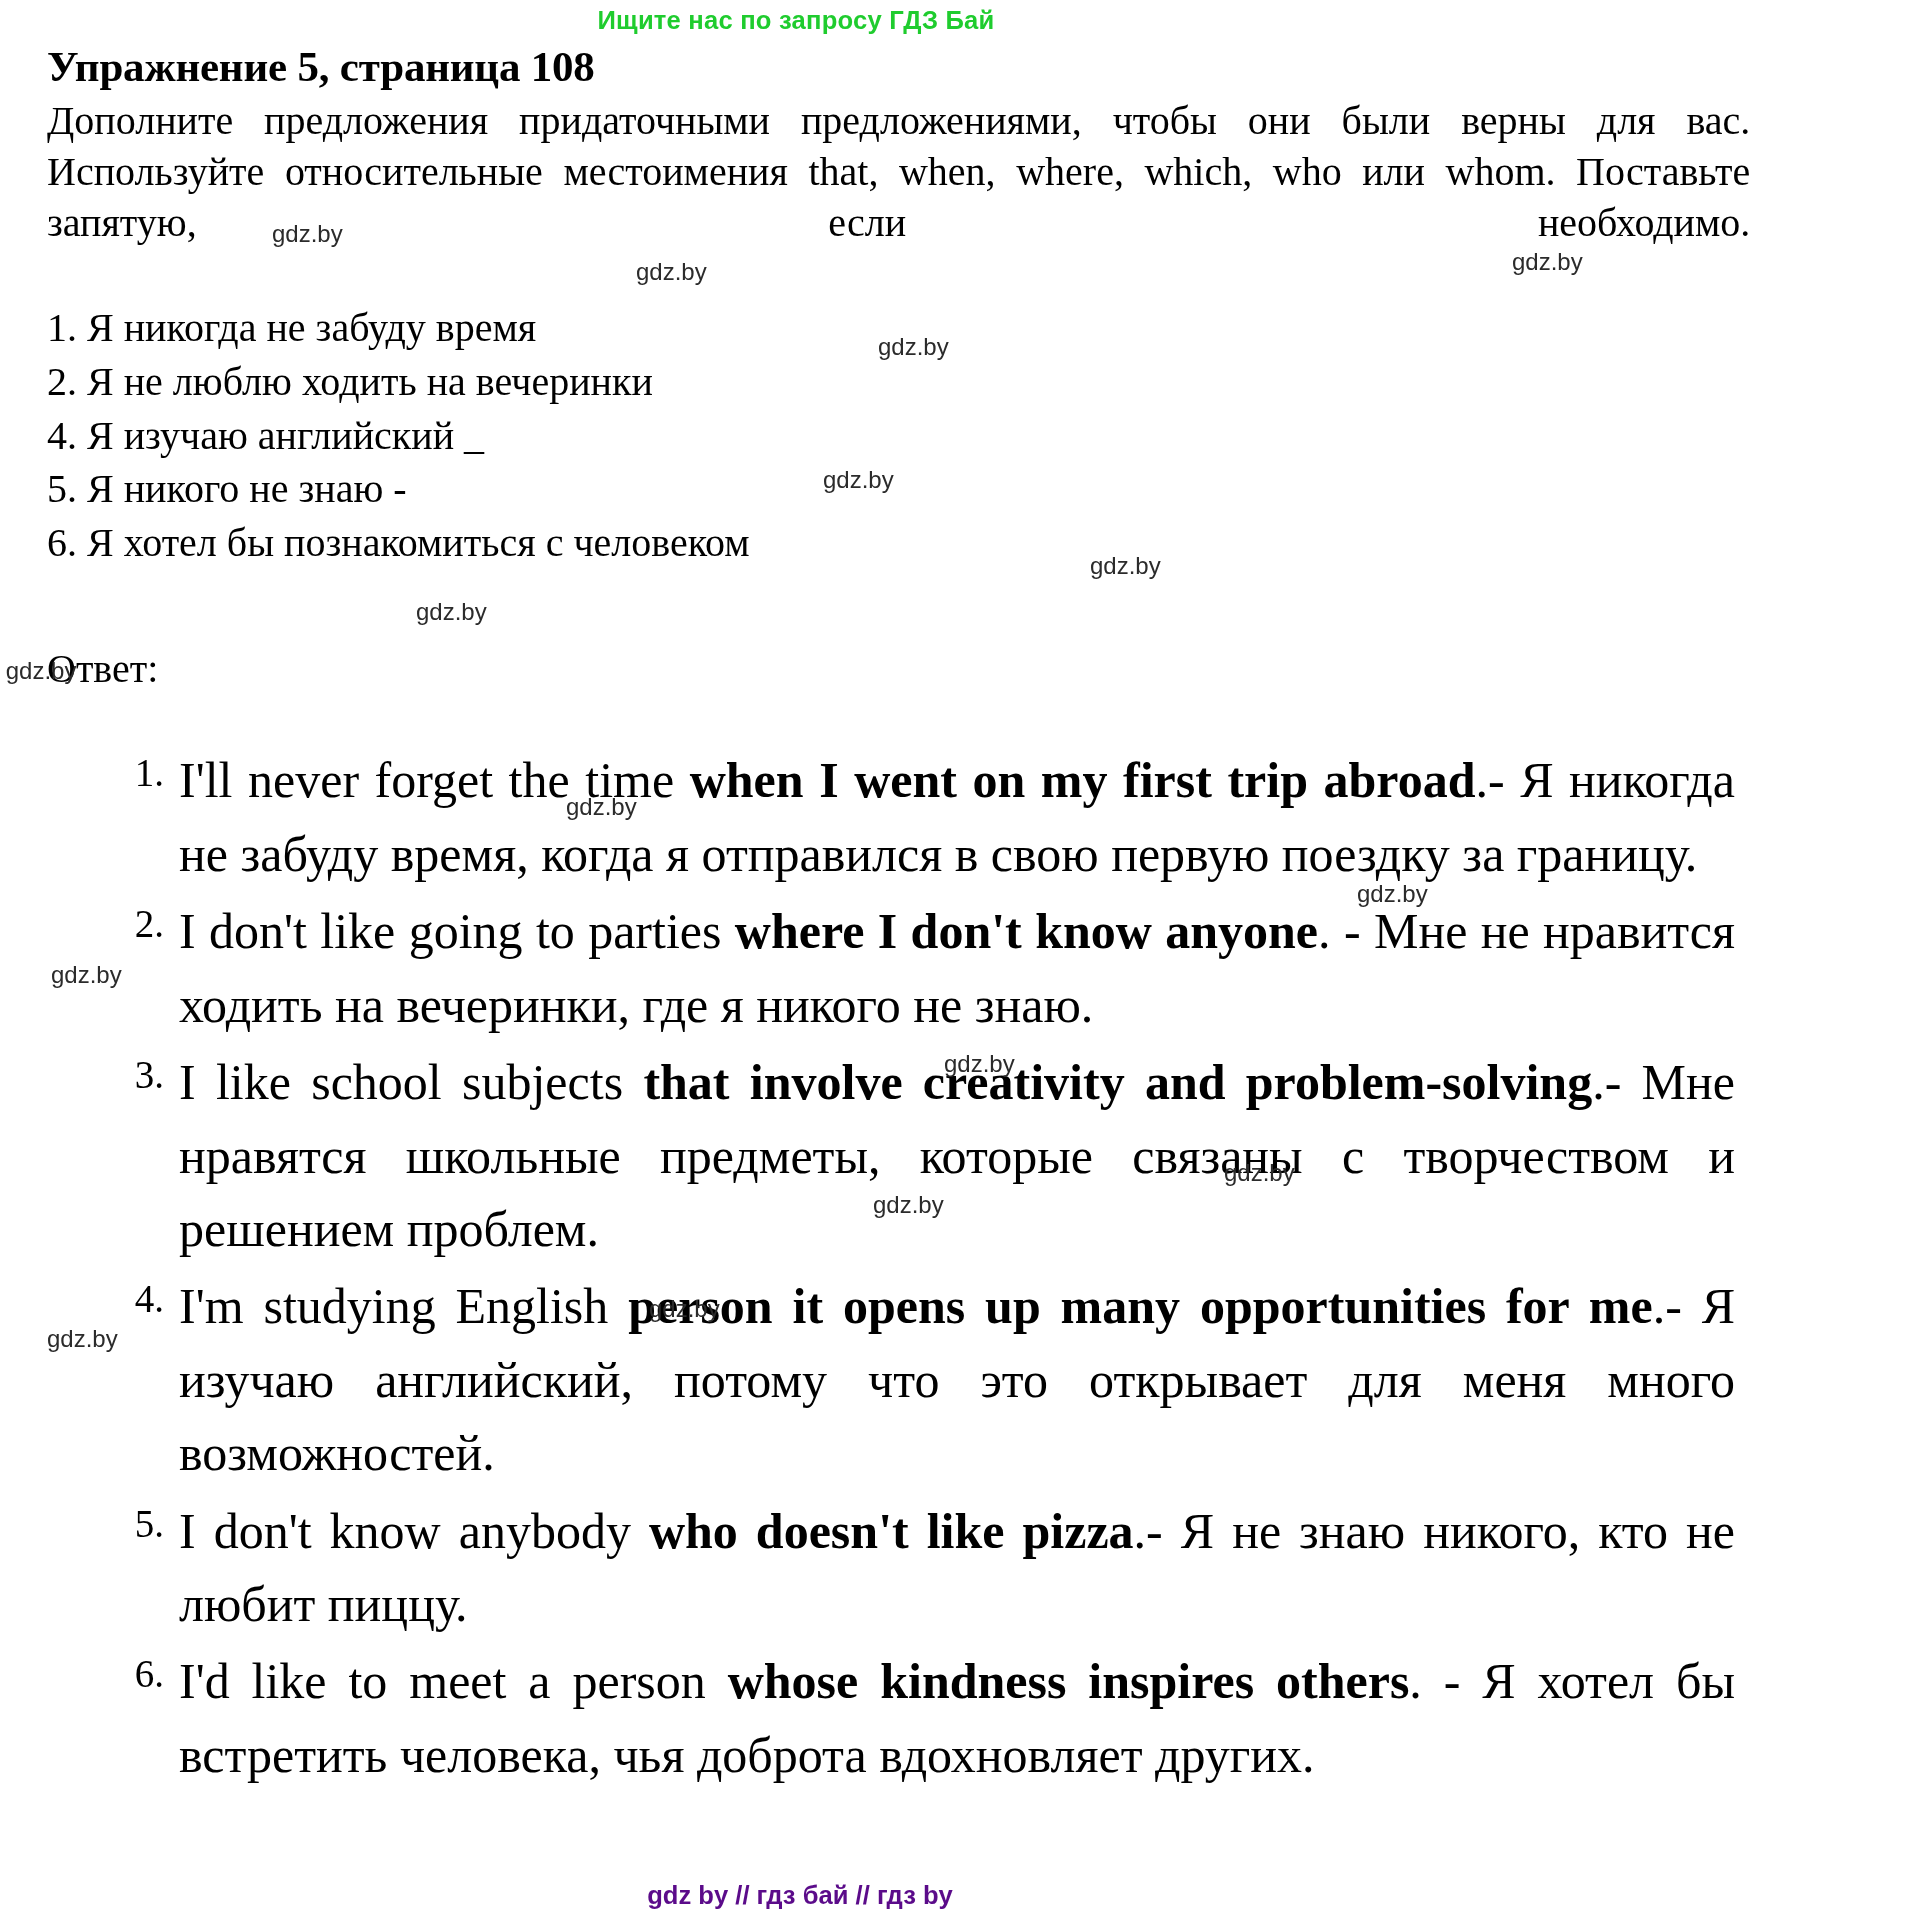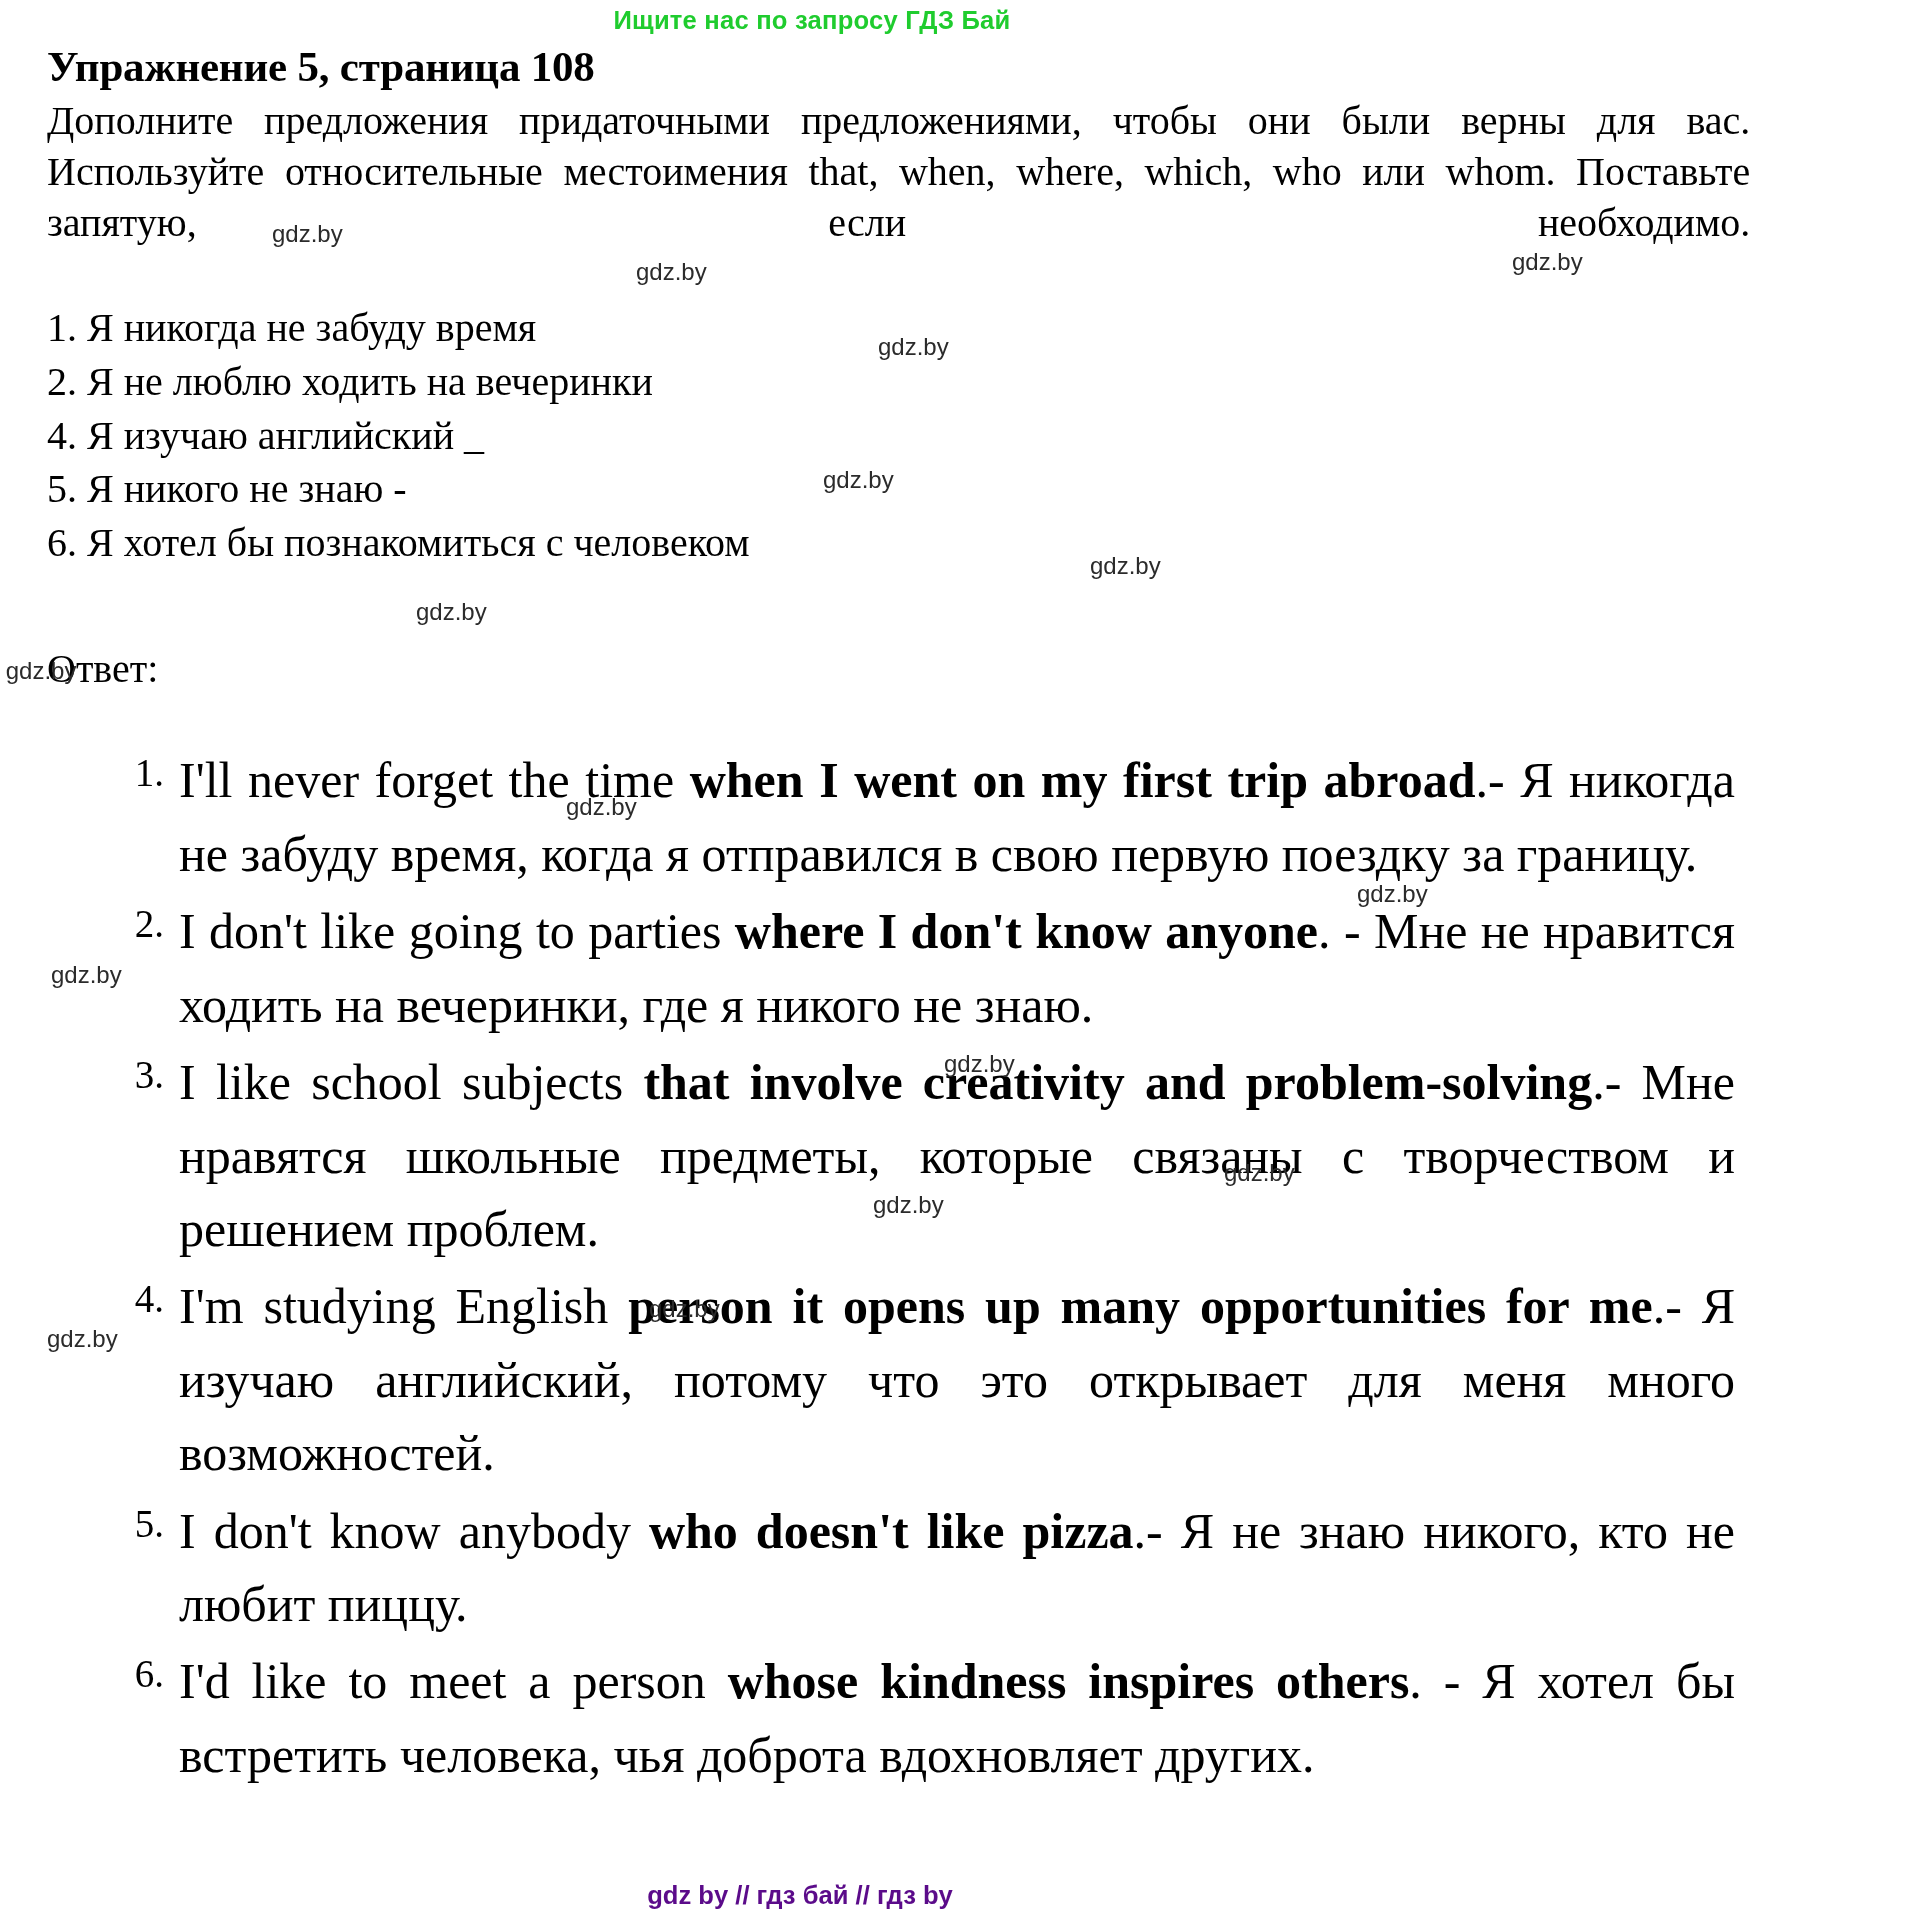--- a/index.html
+++ b/index.html
@@ -15,21 +15,21 @@
     position: relative;
     overflow: hidden;
     font-family: "Liberation Serif", "DejaVu Serif", serif;
     color: #000000;
   }
 
   
   .promo-bar {
     position: absolute;
     top: 0;
-    left: 16px;
+    left: 0;
     width: 1592px;
     text-align: center;
     padding-top: 5.7px;
     z-index: 5;
   }
   .promo-text {
     font-family: "Liberation Sans", "DejaVu Sans", sans-serif;
     font-weight: bold;
     font-size: 25.6px;
     letter-spacing: 0.2px;

